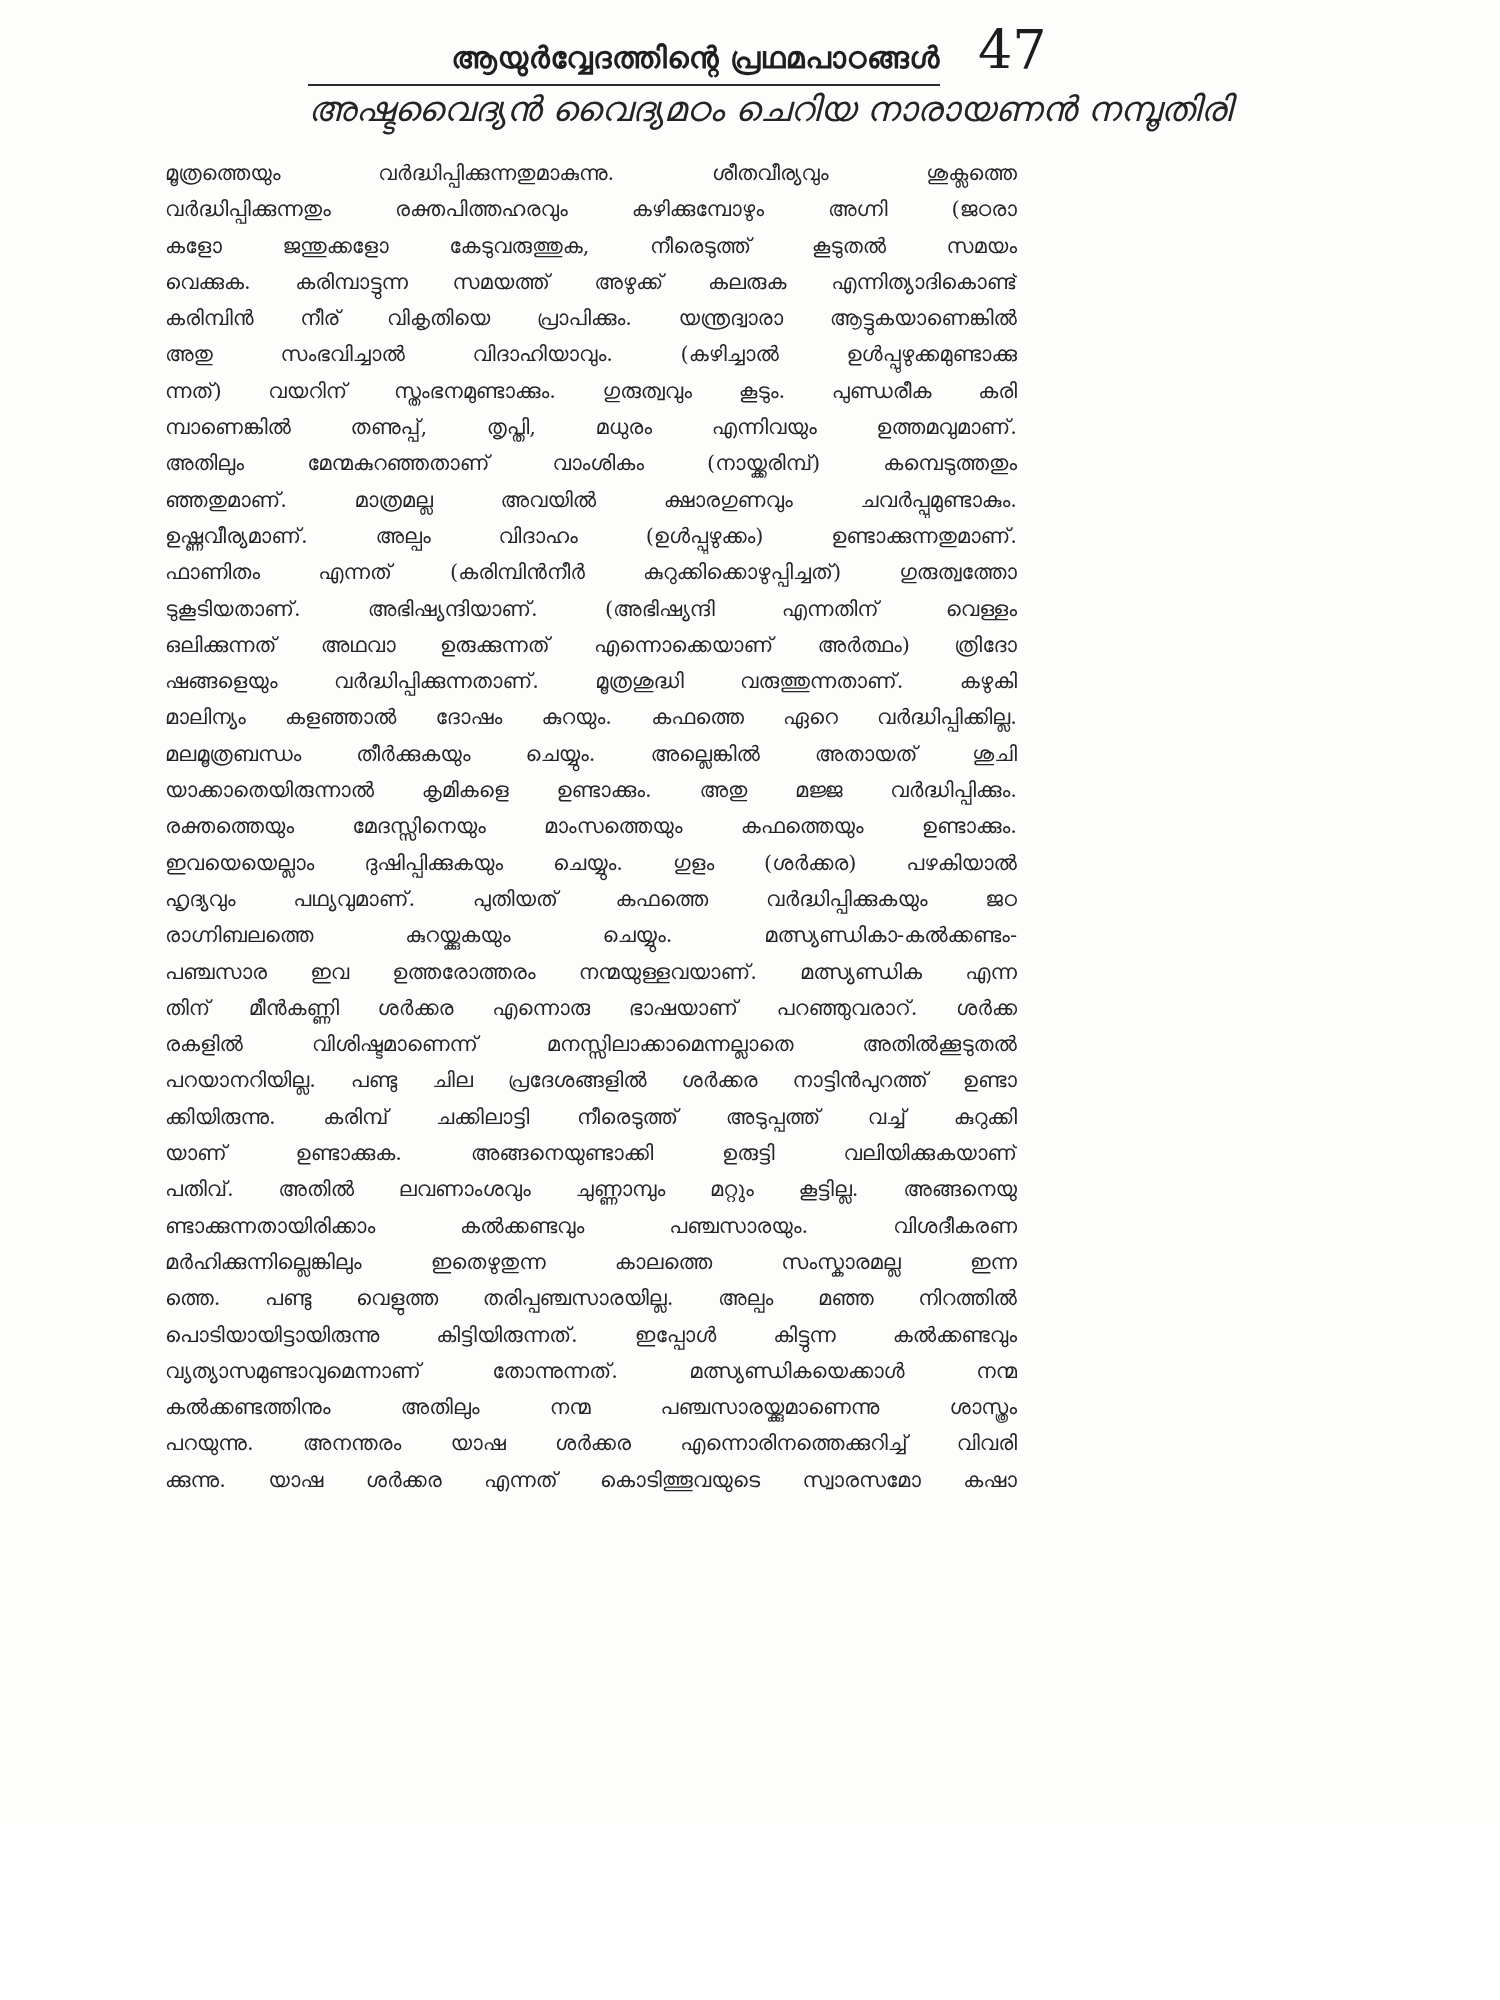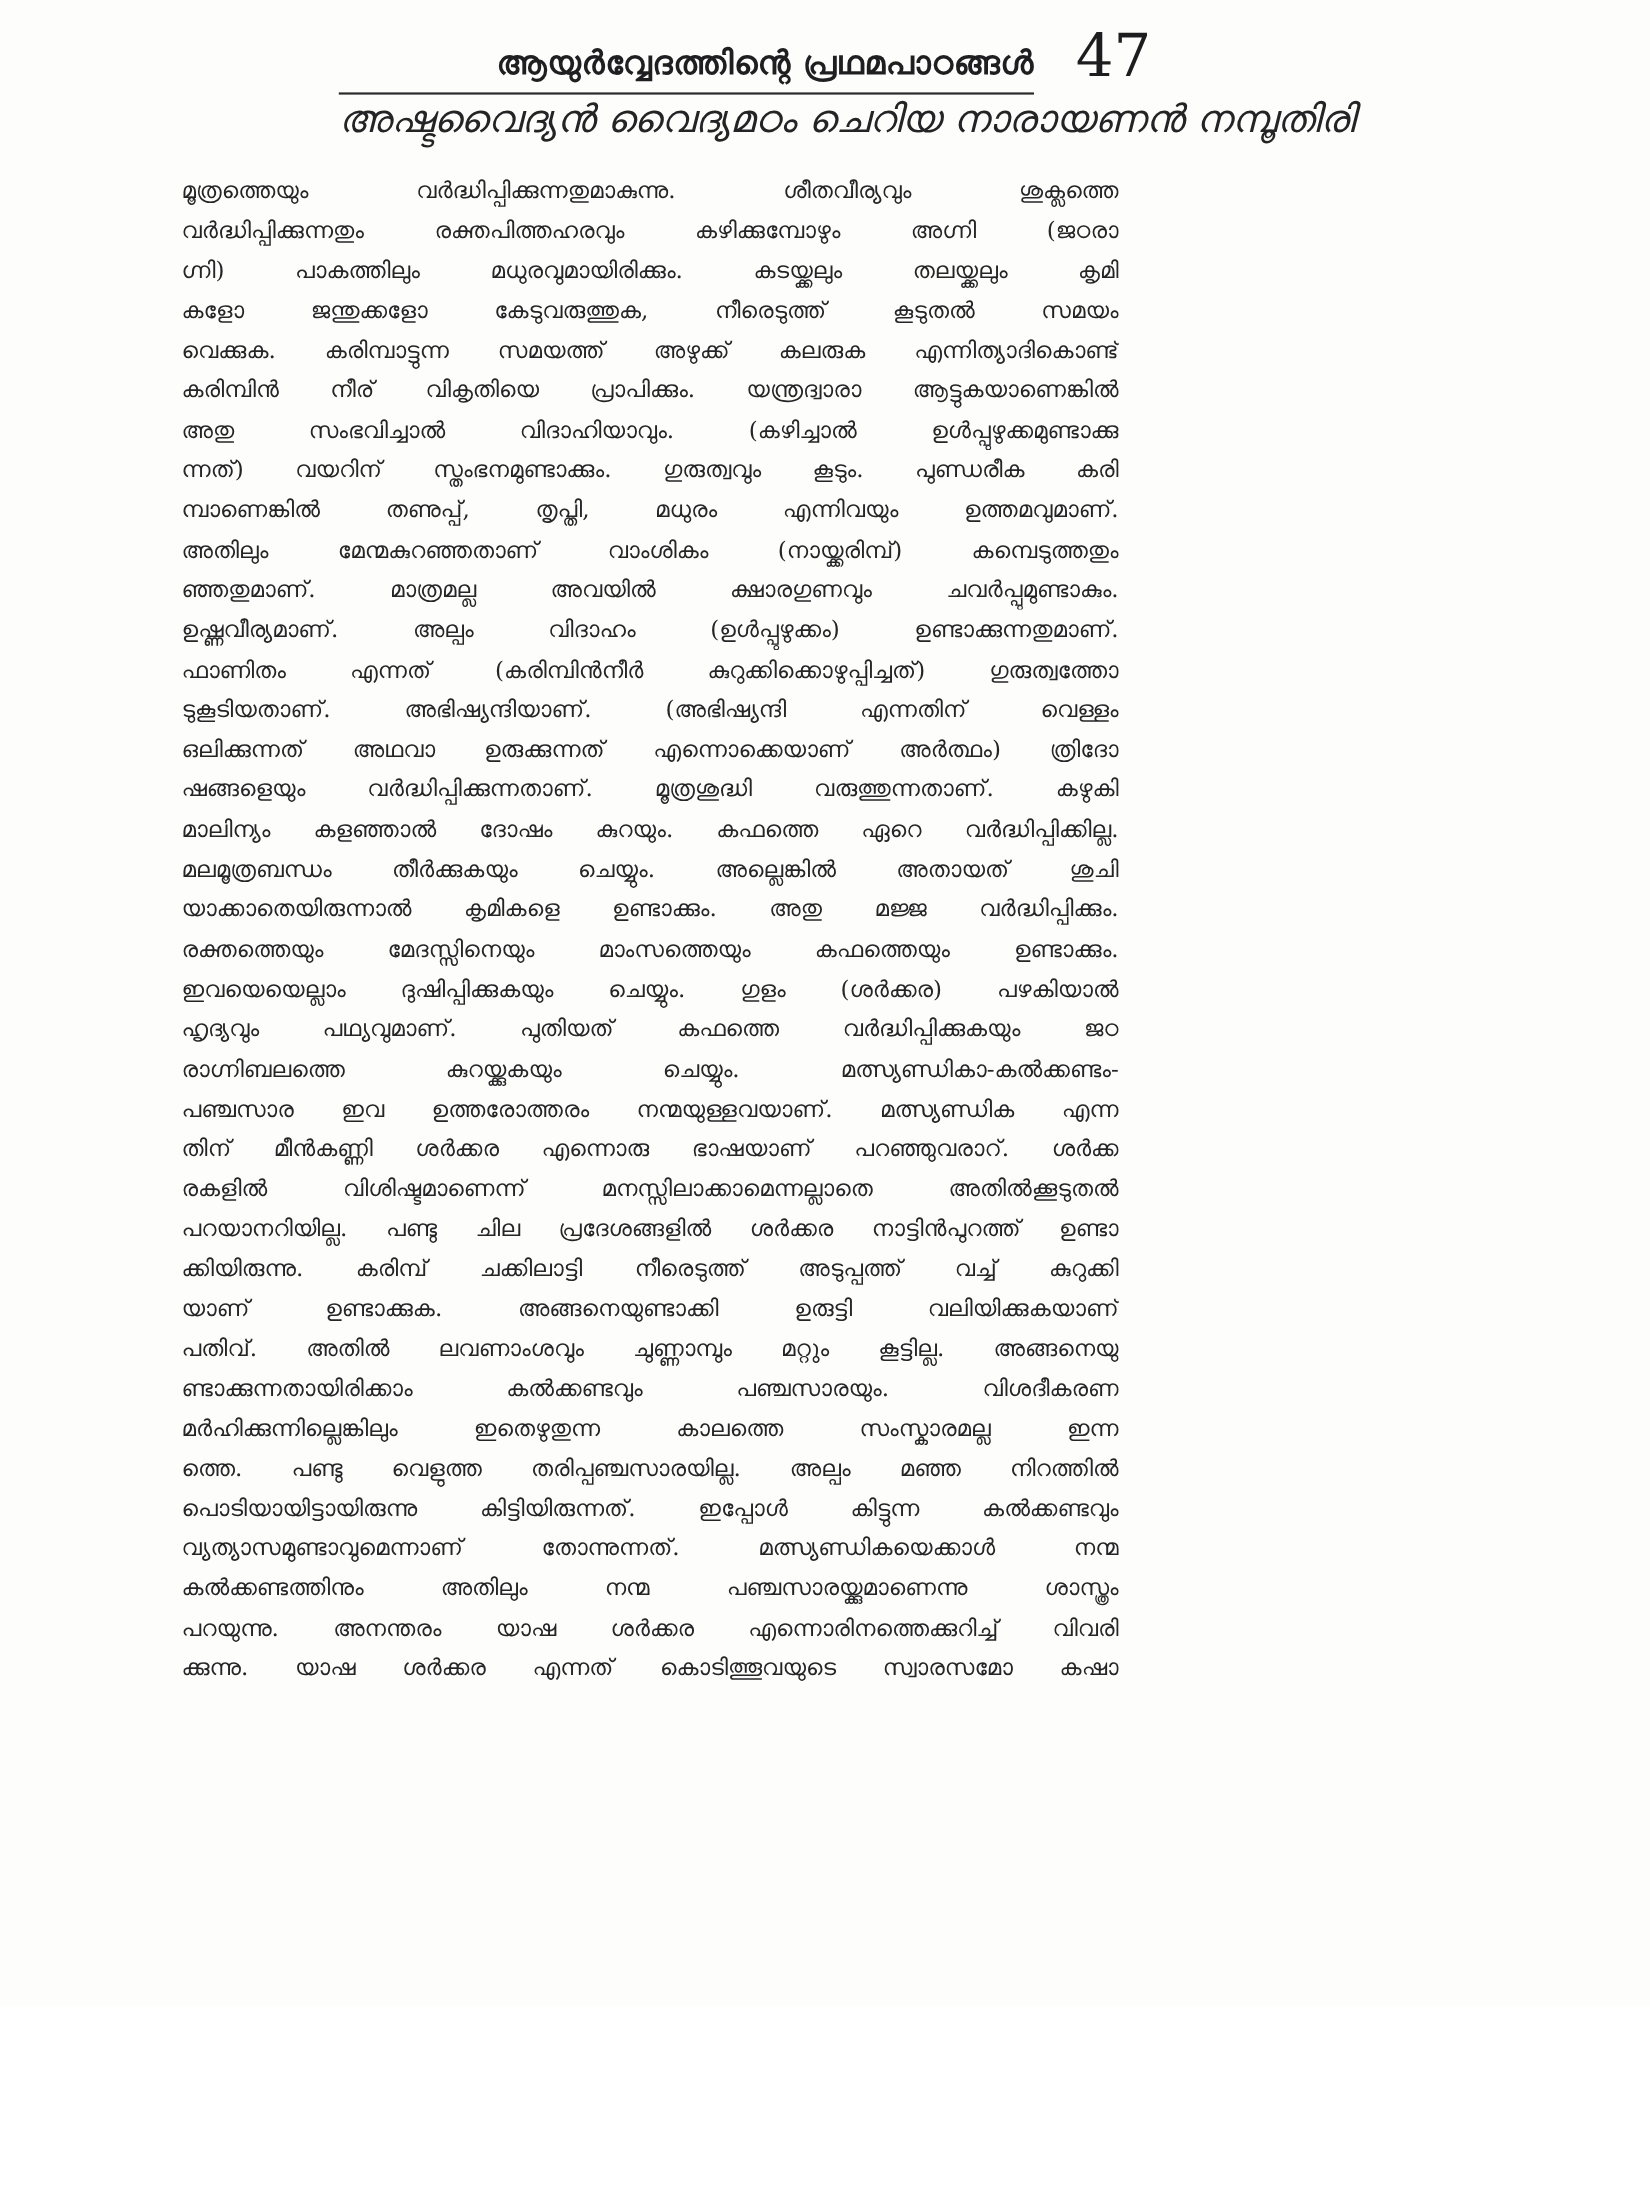--- a/index.html
+++ b/index.html
@@ -91,21 +91,20 @@
     <h1 class="title">ആയുർവ്വേദത്തിന്റെ പ്രഥമപാഠങ്ങൾ</h1>
     <div class="rule"></div>
     <h2 class="subtitle">അഷ്ടവൈദ്യൻ വൈദ്യമഠം ചെറിയ നാരായണൻ നമ്പൂതിരി</h2>
   </header>
 
   <div class="page-number">47</div>
 
   <main class="body-text">
       <div class="line">മൂത്രത്തെയും വർദ്ധിപ്പിക്കുന്നതുമാകുന്നു. ശീതവീര്യവും ശുക്ലത്തെ</div>
       <div class="line">വർദ്ധിപ്പിക്കുന്നതും രക്തപിത്തഹരവും കഴിക്കുമ്പോഴും അഗ്നി (ജഠരാ</div>
-      <div class="line">ഗ്നി) പാകത്തിലും മധുരവുമായിരിക്കും. കടയ്ക്കലും തലയ്ക്കലും കൃമി</div>
       <div class="line">കളോ ജന്തുക്കളോ കേടുവരുത്തുക, നീരെടുത്ത് കൂടുതൽ സമയം</div>
       <div class="line">വെക്കുക. കരിമ്പാട്ടുന്ന സമയത്ത് അഴുക്ക് കലരുക എന്നിത്യാദികൊണ്ട്</div>
       <div class="line">കരിമ്പിൻ നീര് വികൃതിയെ പ്രാപിക്കും. യന്ത്രദ്വാരാ ആട്ടുകയാണെങ്കിൽ</div>
       <div class="line">അതു സംഭവിച്ചാൽ വിദാഹിയാവും. (കഴിച്ചാൽ ഉൾപ്പുഴുക്കമുണ്ടാക്കു</div>
       <div class="line">ന്നത്) വയറിന് സ്തംഭനമുണ്ടാക്കും. ഗുരുത്വവും കൂടും. പുണ്ഡരീക കരി</div>
       <div class="line">മ്പാണെങ്കിൽ തണുപ്പ്, തൃപ്തി, മധുരം എന്നിവയും ഉത്തമവുമാണ്.</div>
       <div class="line">അതിലും മേന്മകുറഞ്ഞതാണ് വാംശികം (നായ്ക്കരിമ്പ്) കമ്പെടുത്തതും</div>
       <div class="line">ഞ്ഞതുമാണ്. മാത്രമല്ല അവയിൽ ക്ഷാരഗുണവും ചവർപ്പുമുണ്ടാകും.</div>
       <div class="line">ഉഷ്ണവീര്യമാണ്. അല്പം വിദാഹം (ഉൾപ്പുഴുക്കം) ഉണ്ടാക്കുന്നതുമാണ്.</div>
       <div class="line">ഫാണിതം എന്നത് (കരിമ്പിൻനീർ കുറുക്കിക്കൊഴുപ്പിച്ചത്) ഗുരുത്വത്തോ</div>

